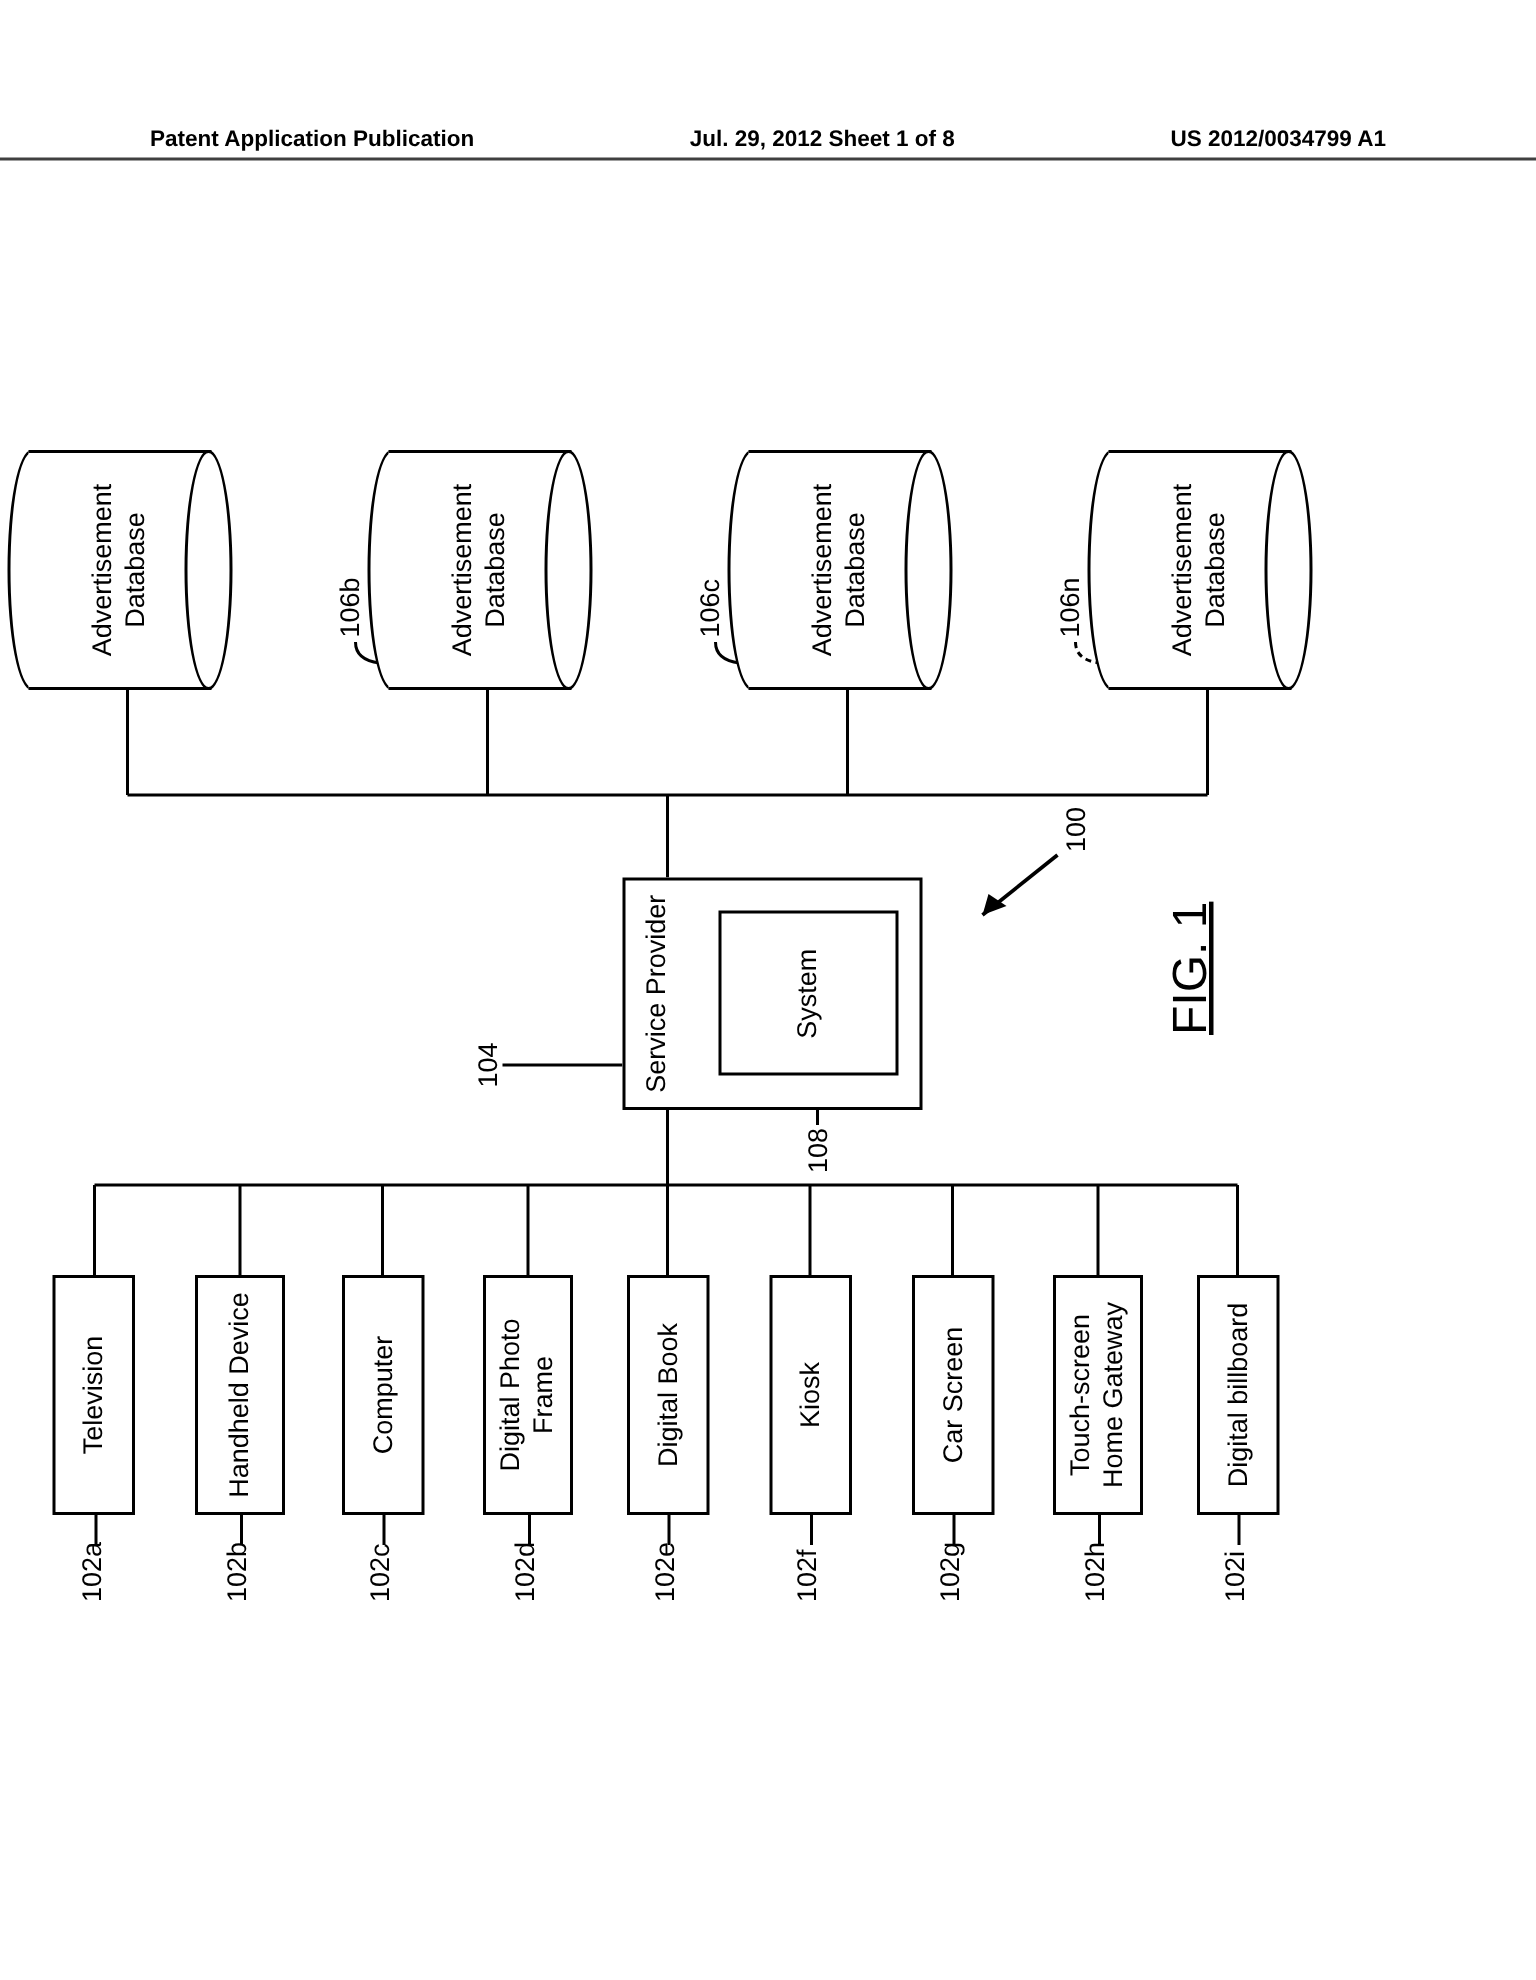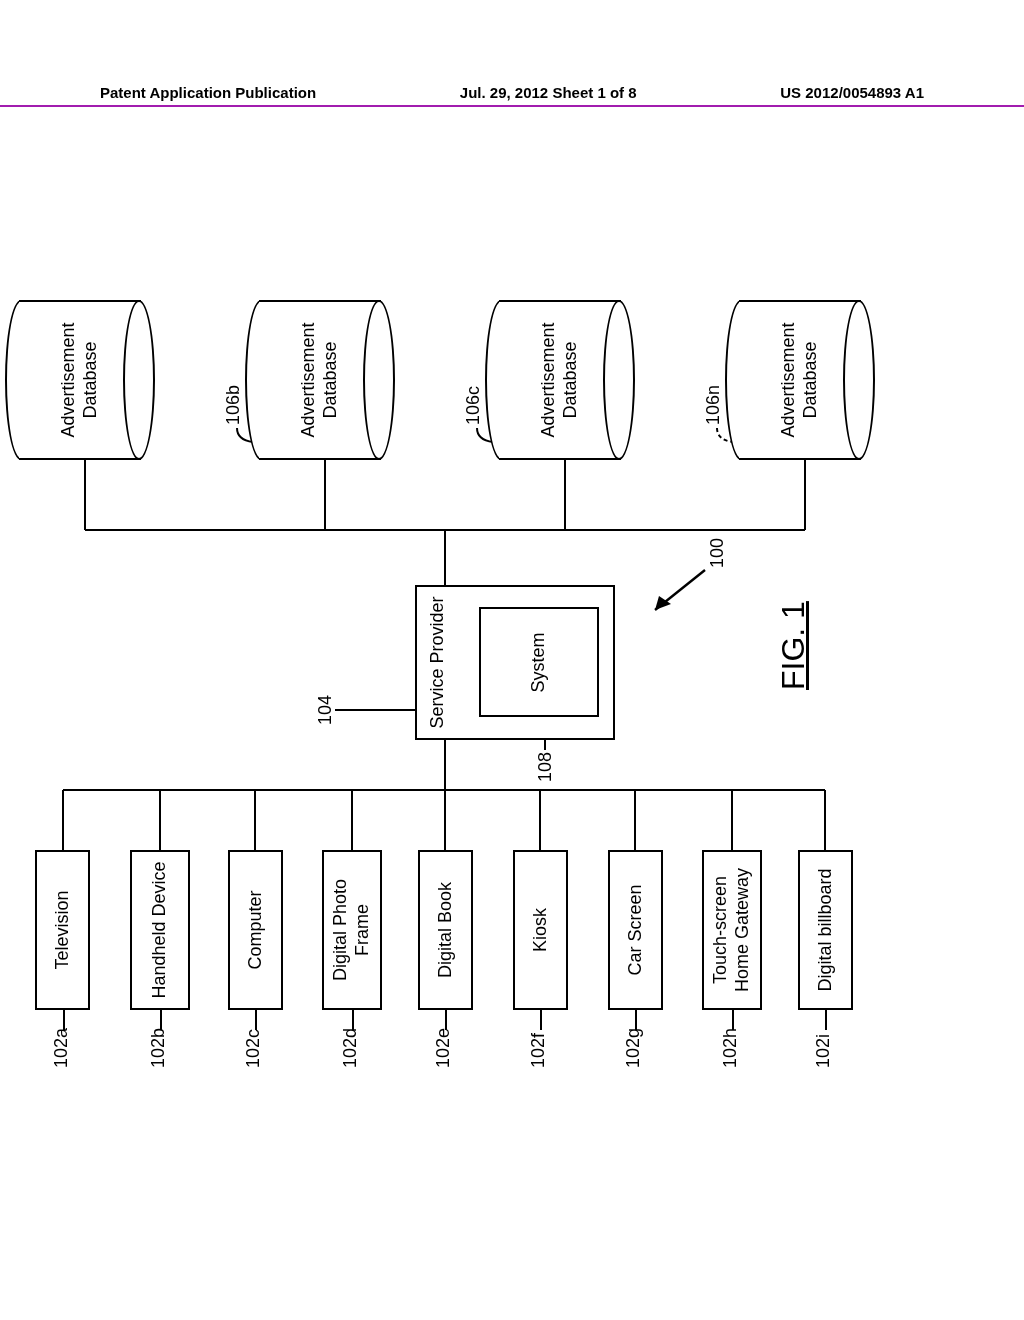--- a/index.html
+++ b/index.html
@@ -14,21 +14,21 @@
   .page {
     width: 1024px;
     height: 1320px;
     position: relative;
   }
   .header {
     position: absolute;
     top: 84px;
     left: 0;
     width: 1024px;
-    border-bottom: 2px solid #a21caf;
+    border-bottom: 2px solid #404040;
     display: flex;
     justify-content: space-between;
     padding: 0 100px 4px 100px;
     box-sizing: border-box;
     font-weight: bold;
     font-size: 15px;
   }
   .diagram {
     position: absolute;
     top: 170px;
@@ -97,21 +97,21 @@
   }
 </style>
 </head>
 <body>
 
 <div class="page">
 
   <div class="header">
     <span>Patent Application Publication</span>
     <span>Jul. 29, 2012  Sheet 1 of 8</span>
-    <span>US 2012/0054893 A1</span>
+    <span>US 2012/0034799 A1</span>
   </div>
 
   <div class="diagram">
 
     <svg class="wires">
 
       <line x1="200" y1="48" x2="260" y2="48" stroke="#000" stroke-width="2"></line>
       <line x1="200" y1="145" x2="260" y2="145" stroke="#000" stroke-width="2"></line>
       <line x1="200" y1="240" x2="260" y2="240" stroke="#000" stroke-width="2"></line>
       <line x1="200" y1="337" x2="260" y2="337" stroke="#000" stroke-width="2"></line>

